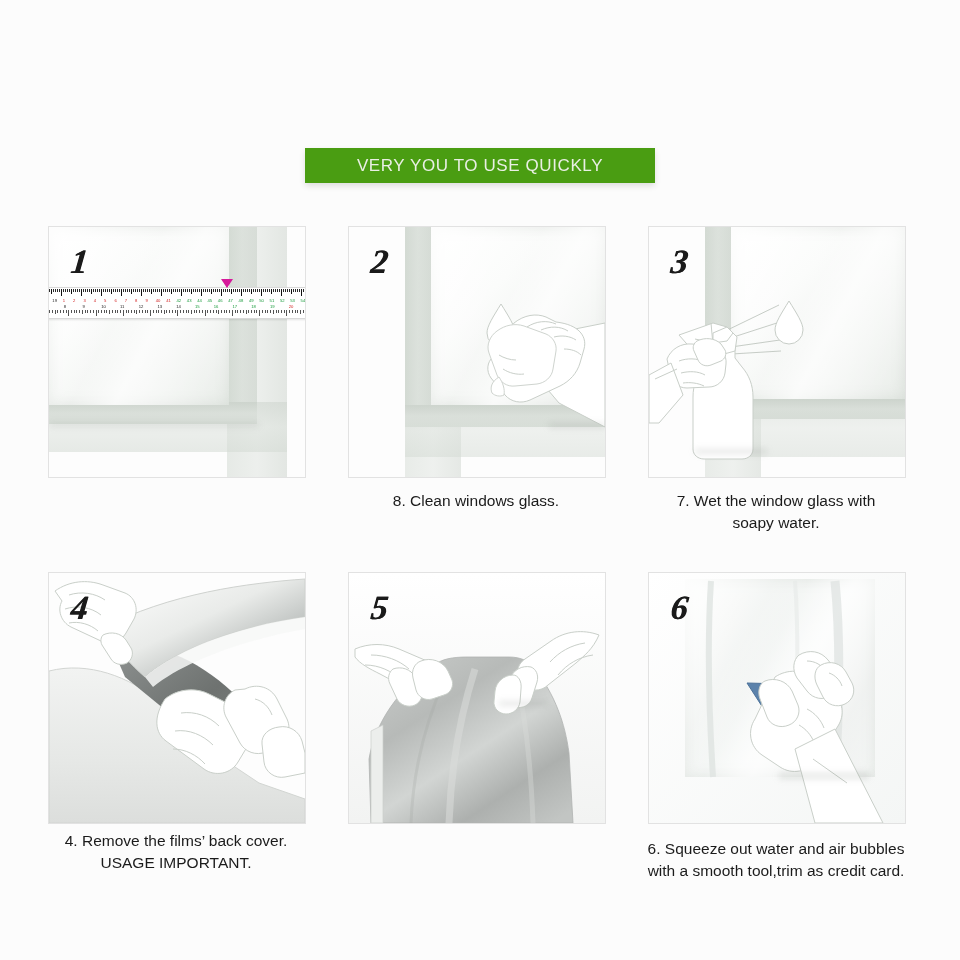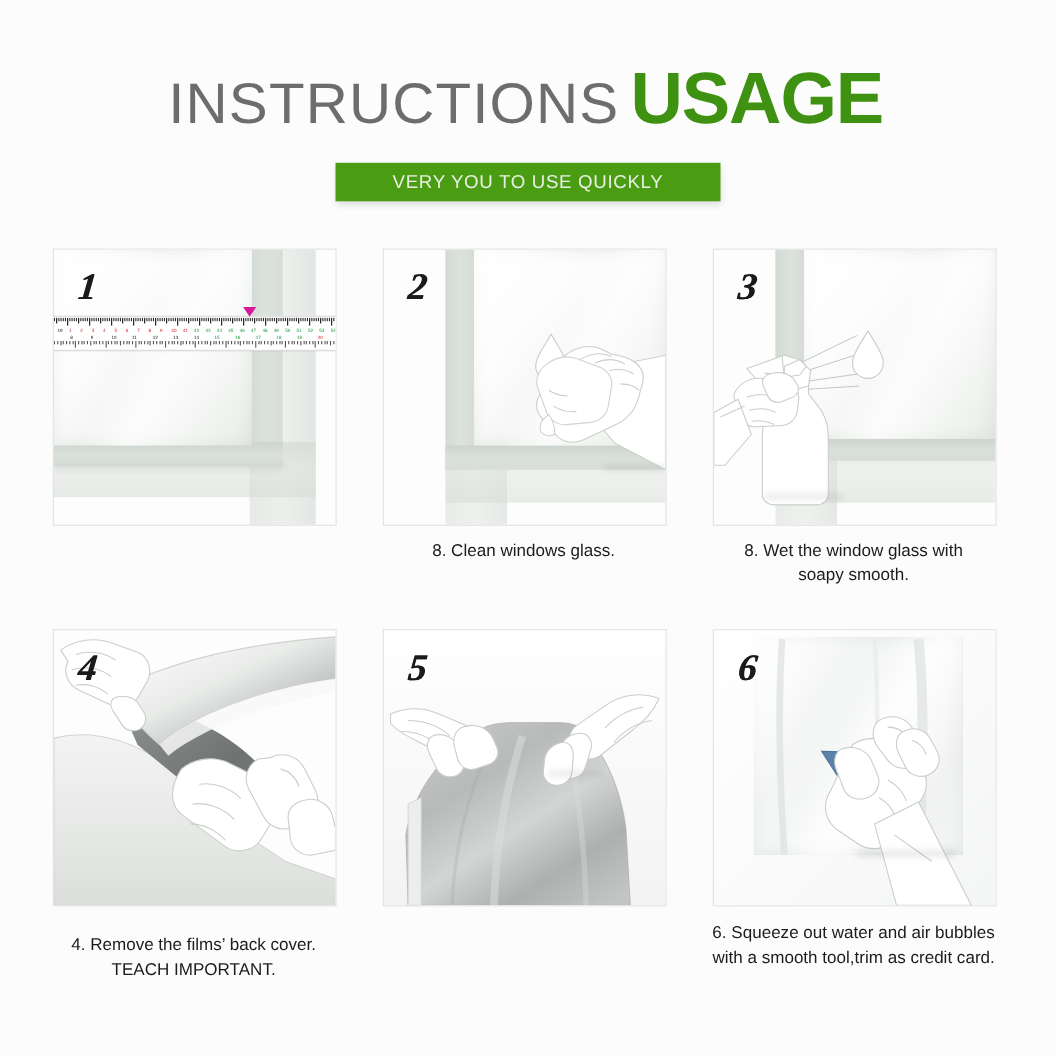--- a/index.html
+++ b/index.html
@@ -143,23 +143,20 @@
   .hand-fill{fill:#ffffff;stroke:#c9cfc9;stroke-width:1;}
   .hand-line{fill:none;stroke:#c9cfc9;stroke-width:1;}
   .spray-line{fill:none;stroke:#c0c6c0;stroke-width:0.9;}
   .drop{fill:#ffffff;stroke:#c7cdc7;stroke-width:1;}
   .cloth{fill:#ffffff;stroke:#cfd4cf;stroke-width:1;}
 </style>
 </head>
 <body>
 
 <div class="header">
-  <div class="title-row">
-    <span class="title-thin">INSTRUCTIONS</span><span class="title-bold">USAGE</span>
-  </div>
   <div class="banner">
     <span class="banner-text">VERY YOU TO USE QUICKLY</span>
   </div>
 </div>
 
 <div class="grid">
 
   <div class="cell" style="left:48px;top:226px;width:256px;height:310px;">
     <div class="panel">
       <div class="art">
@@ -522,22 +519,22 @@
           <path class="hand-fill" d="M48 114 c8-4 18-3 24 3 l4 6 c2 4 0 9-4 11 l-10 4 c-5 2-11 0-13-5 l-4-9 c-2-4 0-8 3-10 z"></path>
 
           <path class="hand-fill" d="M0 148 L22 136 L34 168 L10 196 L0 196 Z"></path>
           <path class="hand-line" d="M6 152 L28 142"></path>
         </svg>
         <div class="shadow-soft" style="left:46px;top:222px;width:72px;height:5px;"></div>
       </div>
       <div class="panel-num">3</div>
     </div>
     <div class="caption" style="top:264px;">
-      <div>8. Wet the window glass with</div>
-      <div>soapy smooth.</div>
+      <div>7. Wet the window glass with</div>
+      <div>soapy water.</div>
     </div>
   </div>
 
   <div class="cell" style="left:48px;top:572px;width:256px;height:320px;">
     <div class="panel">
       <div class="art">
         <svg width="256" height="250" viewBox="0 0 256 250">
           <defs>
             <linearGradient id="filmTop" x1="0" y1="0" x2="1" y2="1">
               <stop offset="0%" stop-color="#ffffff"></stop>
@@ -574,23 +571,23 @@
           <path class="hand-line" d="M132 140 c14-2 28 3 38 13"></path>
           <path class="hand-line" d="M126 158 c14-2 28 4 38 14"></path>
           <path class="hand-line" d="M124 176 c12 0 24 6 32 15"></path>
           <path class="hand-fill" d="M196 116 c12-6 26-2 32 10 l10 20 c5 11 0 24-11 29 l-10 4 c-10 4-21 0-26-9 l-14-26 c-5-10-1-22 9-27 z"></path>
           <path class="hand-line" d="M206 126 c8 2 14 8 17 16"></path>
           <path class="hand-fill" d="M230 154 c10-2 20 4 23 14 l3 12 v20 l-20 4 c-10 2-20-5-21-15 l-2-18 c-1-9 7-16 17-17 z"></path>
         </svg>
       </div>
       <div class="panel-num">4</div>
     </div>
-    <div class="caption" style="top:277px;">
+    <div class="caption" style="top:258px;">
       <div>4. Remove the films’ back cover.</div>
-      <div>TEACH IMPORTANT.</div>
+      <div>USAGE IMPORTANT.</div>
     </div>
   </div>
 
   <div class="cell" style="left:348px;top:572px;width:256px;height:320px;">
     <div class="panel">
       <div class="art">
         <svg width="256" height="250" viewBox="0 0 256 250">
           <defs>
             <linearGradient id="bigFilm" x1="0.1" y1="0" x2="0.9" y2="1">
               <stop offset="0%" stop-color="#c8cbc9"></stop>

